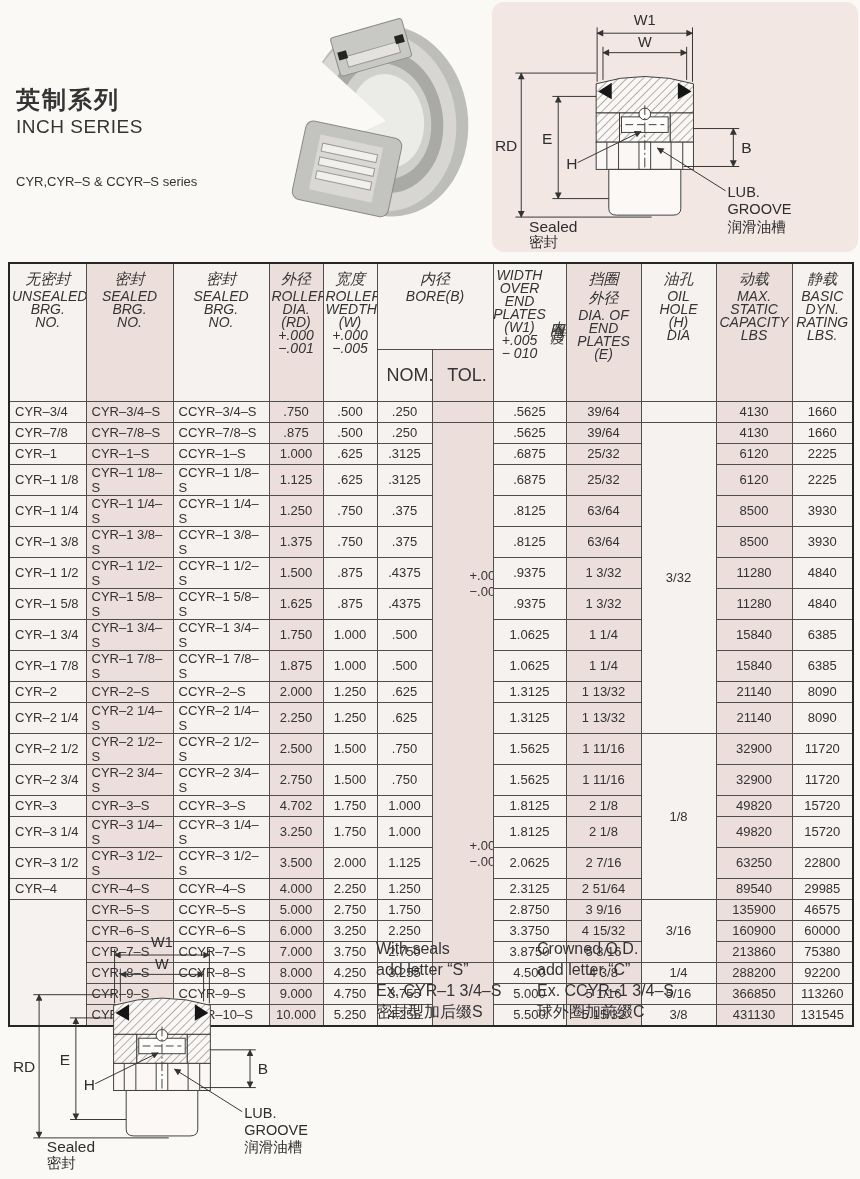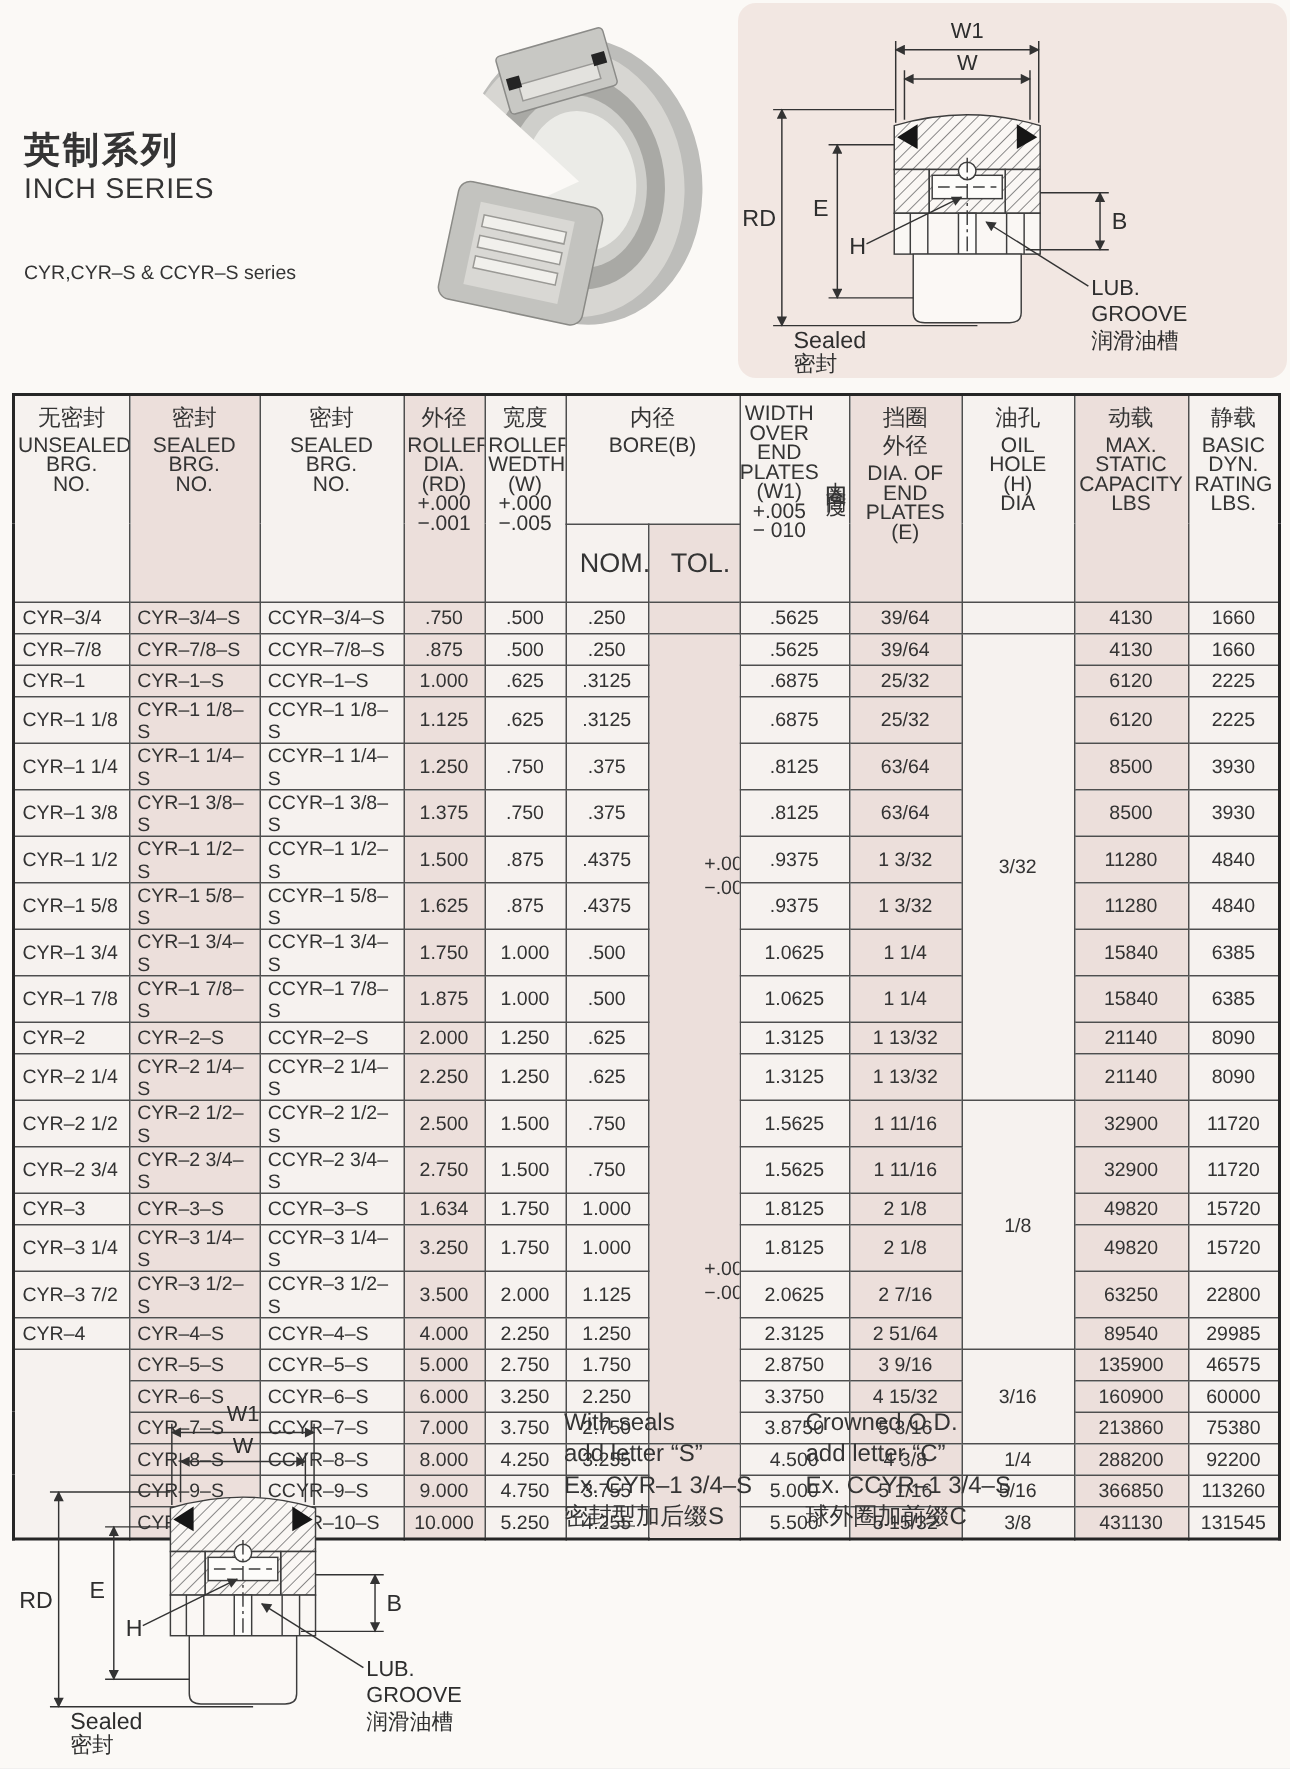--- a/index.html
+++ b/index.html
@@ -15,21 +15,21 @@
   .diag{position:absolute;}
   .diag1{left:494px;top:4px;width:360px;}
   .diag2{left:12px;top:926px;width:358px;}
   .diag svg{display:block;width:100%;}
   svg text{font-family:"Liberation Sans","DejaVu Sans",sans-serif;fill:#2e2e2e;}
   
   table.spec{position:absolute;left:8px;top:262px;width:844px;border-collapse:collapse;
              table-layout:fixed;border:2px solid #262626;}
   .spec th,.spec td{border:1px solid #4e4e4e;font-weight:normal;overflow:hidden;}
   .c-p{background:#ecdfdb;} .c-w{background:#f6f2ef;}
-  tr.ha{height:86px;} tr.hb{height:52px;}
+  tr.ha{height:86px;font-style:italic;} tr.hb{height:52px;}
   thead th{vertical-align:top;padding:5px 2px 0;}
   thead .cn{font-size:15px;line-height:19px;text-align:center;white-space:pre-line;margin-bottom:2px;}
   thead .en{font-size:14px;line-height:13px;text-align:center;white-space:pre-line;}
   tr.hb th{vertical-align:middle;text-align:center;padding:0 0 0 9px;font-size:18px;}
   .w1h{display:flex;justify-content:center;gap:4px;}
   .vert{writing-mode:vertical-rl;font-size:14px;line-height:16px;letter-spacing:3px;padding-top:2px;}
   tbody td{height:20px;font-size:13px;text-align:center;padding:0 2px;color:#333;}
   tbody td.left{text-align:left;padding-left:5px;}
   td.bt-none{border-top:none;margin-left:19px;}
   .tol-merged{position:relative;}
@@ -423,42 +423,42 @@
           <td class="c-w">.750</td>
           <td class="c-w">1.5625</td>
           <td class="c-p">1 11/16</td>
           <td class="c-p">32900</td>
           <td class="c-w">11720</td>
         </tr>
         <tr>
           <td class="c-w left">CYR–3</td>
           <td class="c-p left">CYR–3–S</td>
           <td class="c-w left">CCYR–3–S</td>
-          <td class="c-p">1.634</td>
+          <td class="c-p">4.702</td>
           <td class="c-w">1.750</td>
           <td class="c-w">1.000</td>
           <td class="c-w">1.8125</td>
           <td class="c-p">2 1/8</td>
           <td class="c-p">49820</td>
           <td class="c-w">15720</td>
         </tr>
         <tr>
           <td class="c-w left">CYR–3 1/4</td>
           <td class="c-p left">CYR–3 1/4–S</td>
           <td class="c-w left">CCYR–3 1/4–S</td>
           <td class="c-p">3.250</td>
           <td class="c-w">1.750</td>
           <td class="c-w">1.000</td>
           <td class="c-w">1.8125</td>
           <td class="c-p">2 1/8</td>
           <td class="c-p">49820</td>
           <td class="c-w">15720</td>
         </tr>
         <tr>
-          <td class="c-w left">CYR–3 7/2</td>
+          <td class="c-w left">CYR–3 1/2</td>
           <td class="c-p left">CYR–3 1/2–S</td>
           <td class="c-w left">CCYR–3 1/2–S</td>
           <td class="c-p">3.500</td>
           <td class="c-w">2.000</td>
           <td class="c-w">1.125</td>
           <td class="c-w">2.0625</td>
           <td class="c-p">2 7/16</td>
           <td class="c-p">63250</td>
           <td class="c-w">22800</td>
         </tr>

